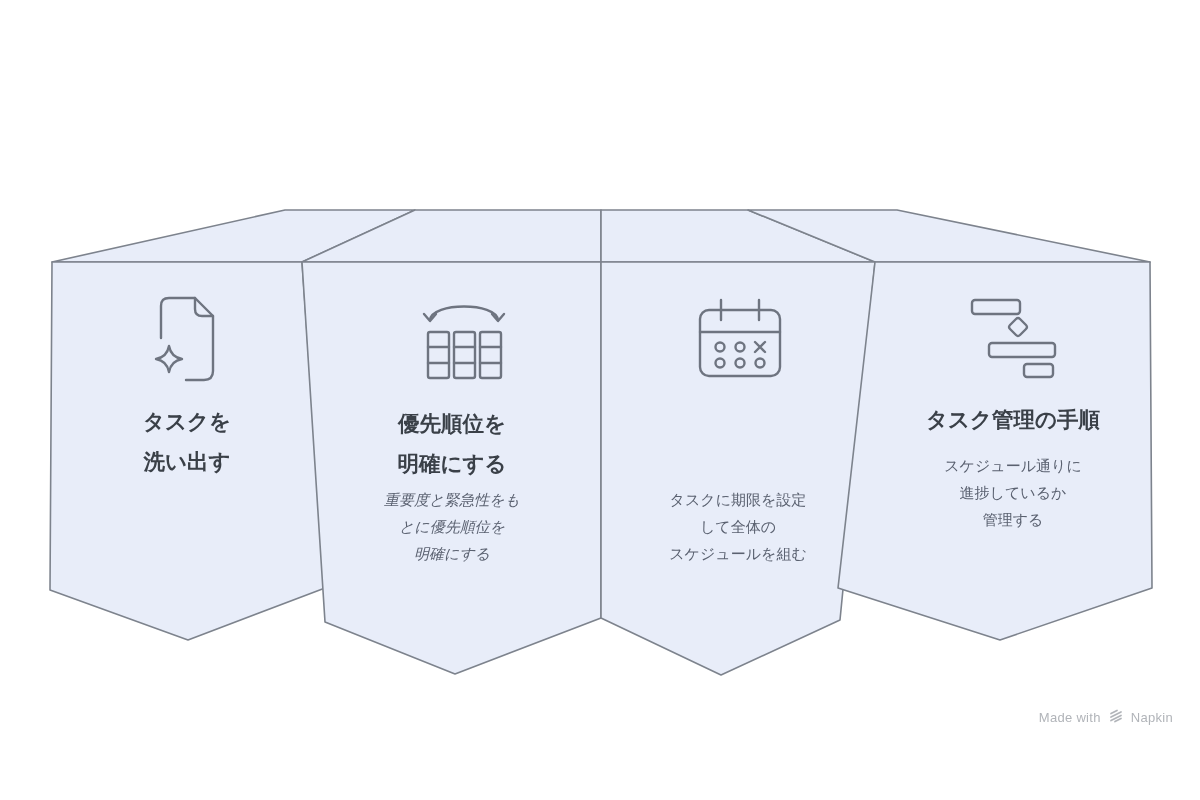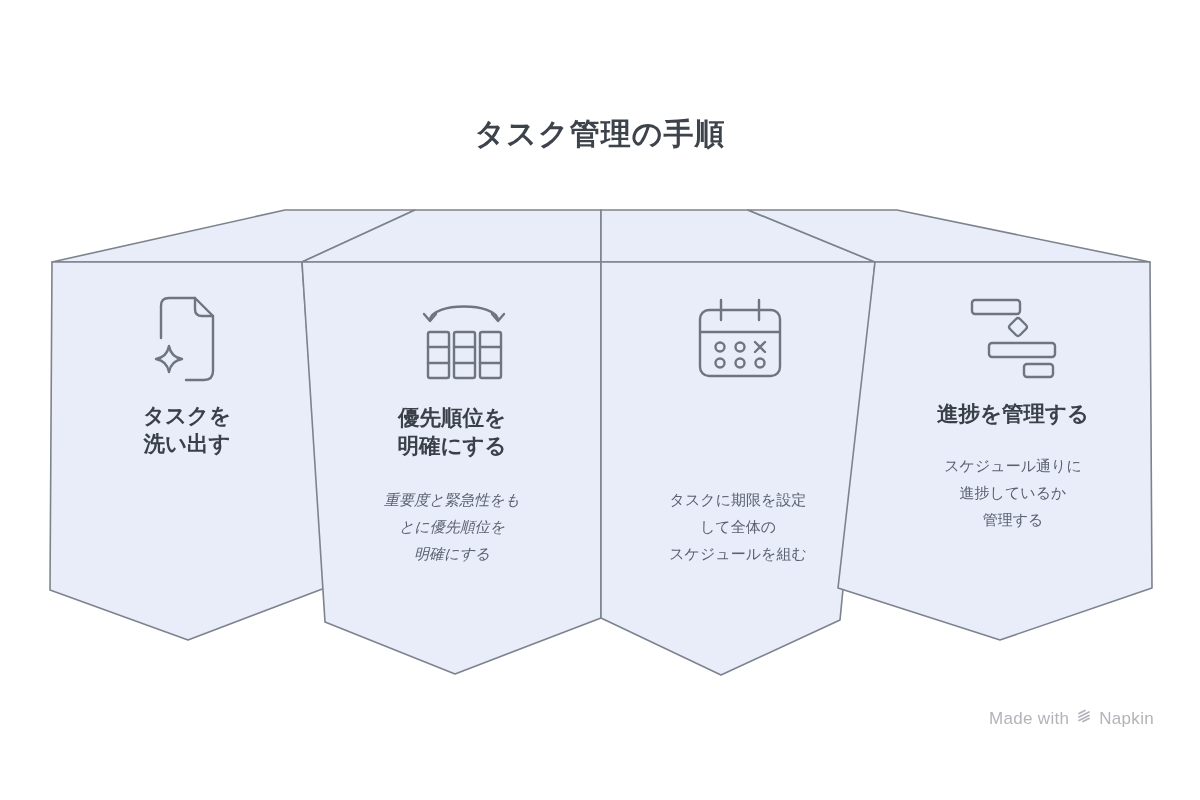--- a/index.html
+++ b/index.html
@@ -34,21 +34,21 @@
   .shapes polygon {
     fill: var(--panel_fill);
     stroke: var(--panel_stroke);
     stroke-width: 1.6;
     stroke-linejoin: round;
   }
   .panel-text { position: absolute; text-align: center; }
   .panel-heading {
     font-size: 21.5px;
     font-weight: 700;
-    line-height: 28px;
+    line-height: 40px;
     color: var(--heading);
   }
   .panel-body {
     position: absolute;
     text-align: center;
     font-size: 15px;
     line-height: 27px;
     color: var(--body);
   }
   .panel-icon { position: absolute; }
@@ -56,36 +56,35 @@
   .icon-stroke {
     fill: none;
     stroke: var(--icon);
     stroke-width: 2.4;
     stroke-linecap: round;
     stroke-linejoin: round;
   }
   .footer {
     position: absolute;
     top: 708px;
-    right: 46px;
+    right: 27px;
     display: flex;
     align-items: center;
     gap: 7px;
-    font-size: 17px;
+    font-size: 13px;
     color: var(--footer);
     letter-spacing: 0.3px;
   }
   .napkin-logo { display: inline-block; }
 </style>
 </head>
 <body>
 
 <div class="canvas">
 
-  <div class="page-title">タスク管理の手順</div>
 
   <svg class="shapes" width="1200" height="800">
 
     <polygon points="52,262 285,210 415,210 302,262"></polygon>
     <polygon points="302,262 415,210 601,210 601,262"></polygon>
     <polygon points="601,262 601,210 748,210 875,262"></polygon>
     <polygon points="875,262 748,210 897,210 1150,262"></polygon>
 
     <polygon points="52,262 302,262 325,588 188,640 50,590"></polygon>
     <polygon points="302,262 601,262 601,618 455,674 325,622"></polygon>
@@ -138,21 +137,21 @@
     </svg>
   </div>
 
   <div class="panel-text panel-heading" style="left:57px; top:402px; width:260px;">タスクを<br>洗い出す</div>
 
   <div class="panel-text panel-heading" style="left:312px; top:404px; width:280px;text-align:center;">優先順位を<br>明確にする</div>
   <div class="panel-body" style="left:312px; top:486px; width:280px;font-style:italic;">重要度と緊急性をも<br>とに優先順位を<br>明確にする</div>
 
   <div class="panel-body" style="left:598px; top:486px; width:280px;">タスクに期限を設定<br>して全体の<br>スケジュールを組む</div>
 
-  <div class="panel-text panel-heading" style="left:873px; top:400px; width:280px;">進捗を管理する</div>
+  <div class="panel-text panel-heading" style="left:873px; top:400px; width:280px;">タスク管理の手順</div>
   <div class="panel-body" style="left:873px; top:452px; width:280px;">スケジュール通りに<br>進捗しているか<br>管理する</div>
 
   <div class="footer">
     <span>Made with</span>
     <span class="napkin-logo">
       <svg width="16" height="16" viewBox="0 0 16 16">
         <g fill="none" stroke="var(--footer)" stroke-width="1.7" stroke-linecap="round">
           <path d="M 3 5.5 L 9 2.5"></path>
           <path d="M 3 9 L 13 4"></path>
           <path d="M 3 12.5 L 13 7.5"></path>

